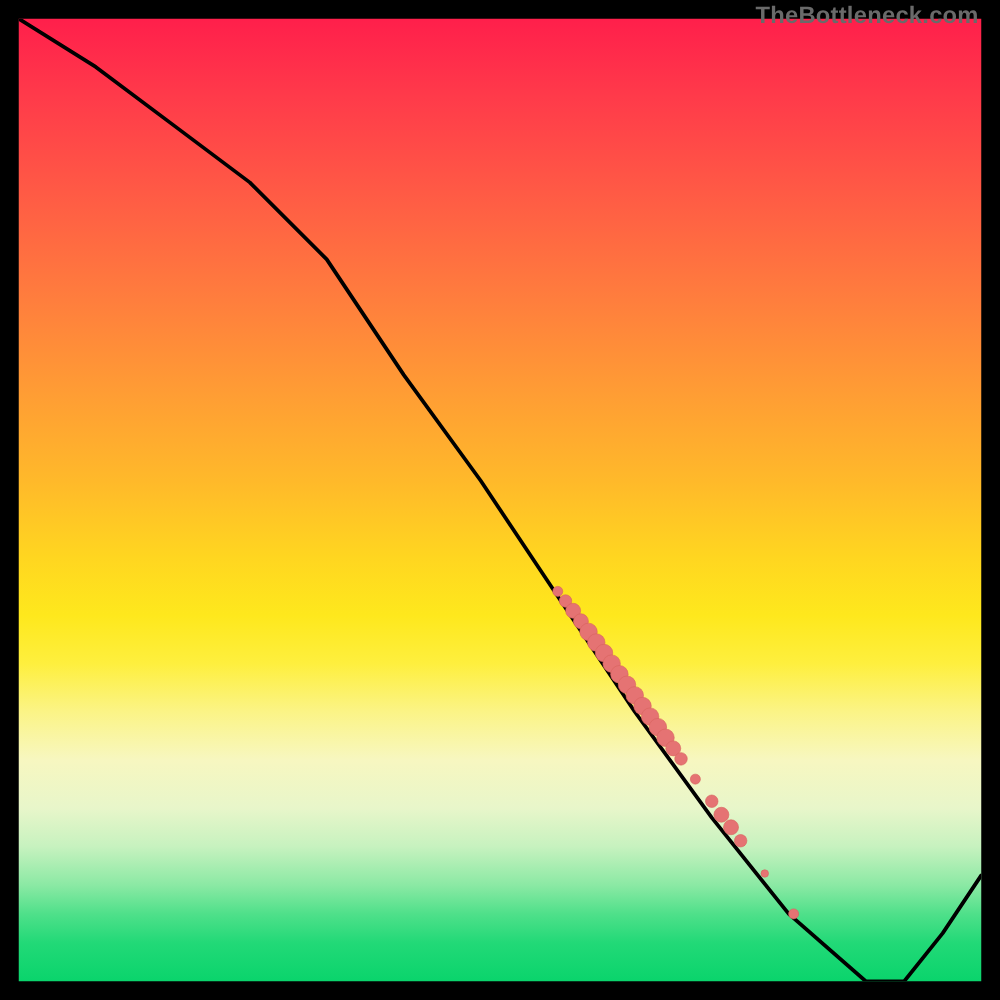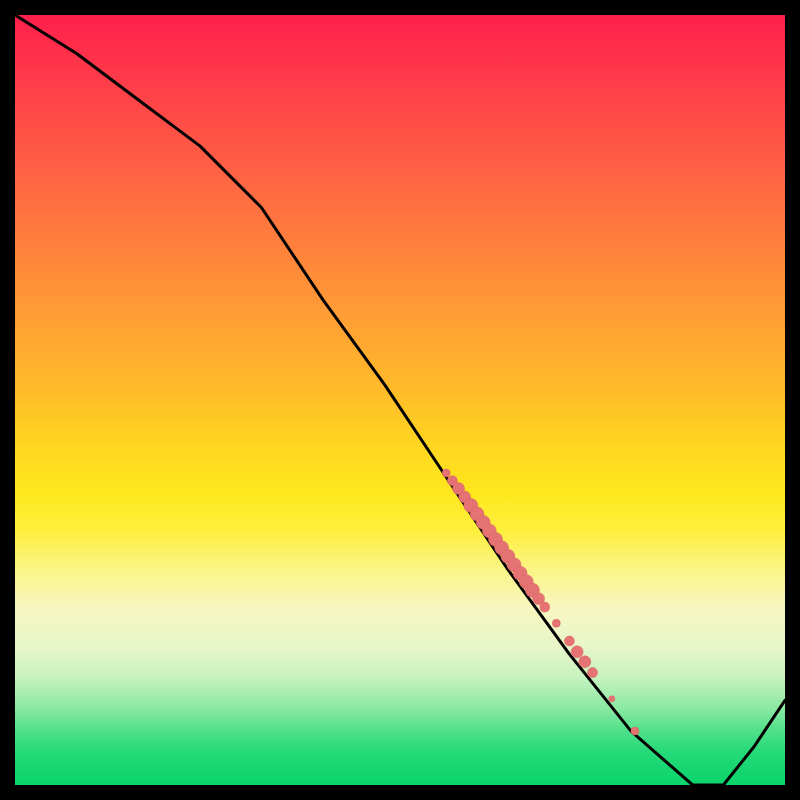--- a/index.html
+++ b/index.html
@@ -61,20 +61,21 @@
     top: 0;
     width: 770px;
     height: 770px;
     display: block;
   }
 </style>
 </head>
 <body>
 <div class="frame">
   <div class="plot-area">
+    <div class="watermark">TheBottleneck.com</div>
     <svg class="overlay" viewBox="0 0 770 770">
         <path d="M0.0 0.0 L61.6 38.5 L123.2 84.7 L184.8 130.9 L246.4 192.5 L308.0 284.9 L369.6 369.6 L431.2 462.0 L492.8 554.4 L554.4 639.1 L616.0 716.1 L677.6 770.0 L708.4 770.0 L739.2 731.5 L770.0 685.3" fill="none" stroke="#000000" stroke-width="3" stroke-linejoin="round" stroke-linecap="round"></path>
         <g>
           <circle cx="431.2" cy="458.1" r="4.0" fill="#e57373" stroke="#d9635f" stroke-width="0.5"></circle>
           <circle cx="437.4" cy="465.8" r="5.0" fill="#e57373" stroke="#d9635f" stroke-width="0.5"></circle>
           <circle cx="443.5" cy="473.6" r="6.0" fill="#e57373" stroke="#d9635f" stroke-width="0.5"></circle>
           <circle cx="449.7" cy="482.0" r="6.0" fill="#e57373" stroke="#d9635f" stroke-width="0.5"></circle>
           <circle cx="455.8" cy="490.5" r="7.0" fill="#e57373" stroke="#d9635f" stroke-width="0.5"></circle>
           <circle cx="462.0" cy="499.0" r="7.0" fill="#e57373" stroke="#d9635f" stroke-width="0.5"></circle>
           <circle cx="468.2" cy="507.4" r="7.0" fill="#e57373" stroke="#d9635f" stroke-width="0.5"></circle>

